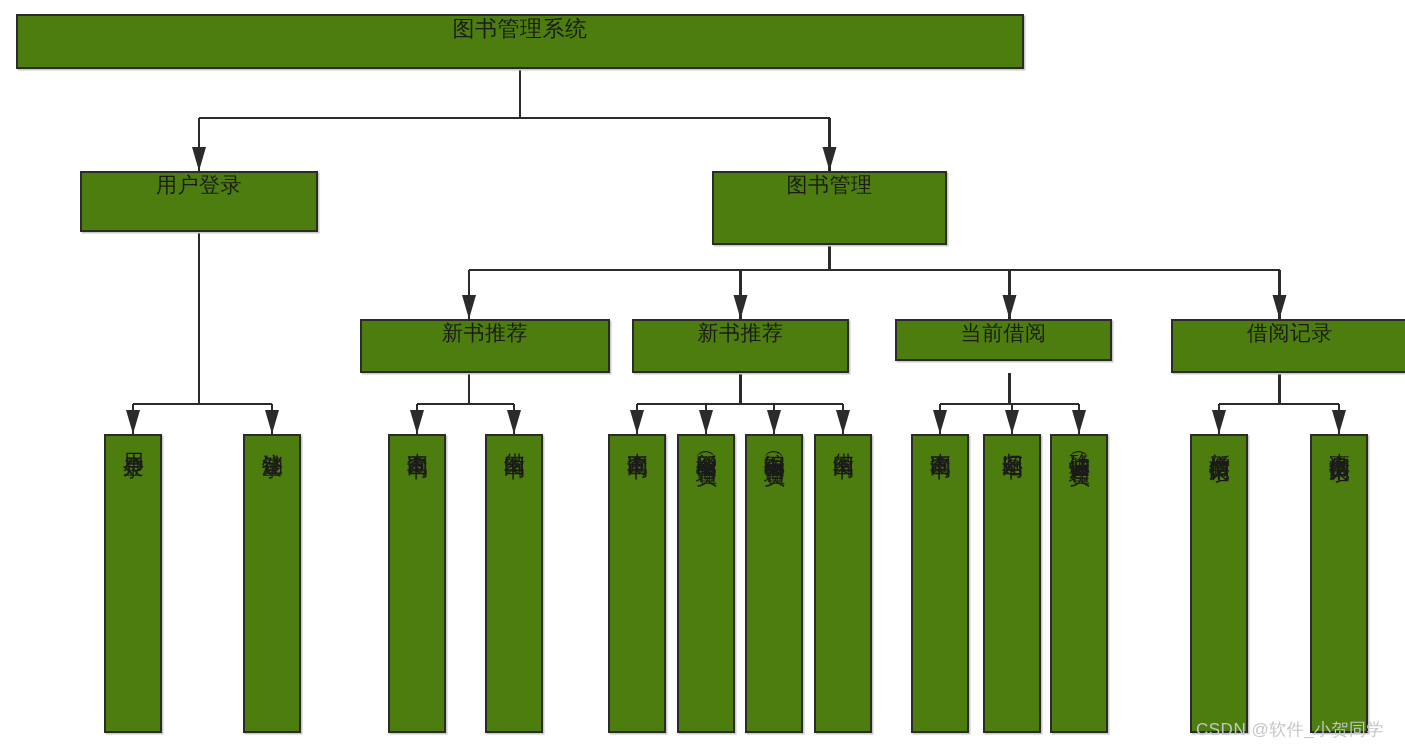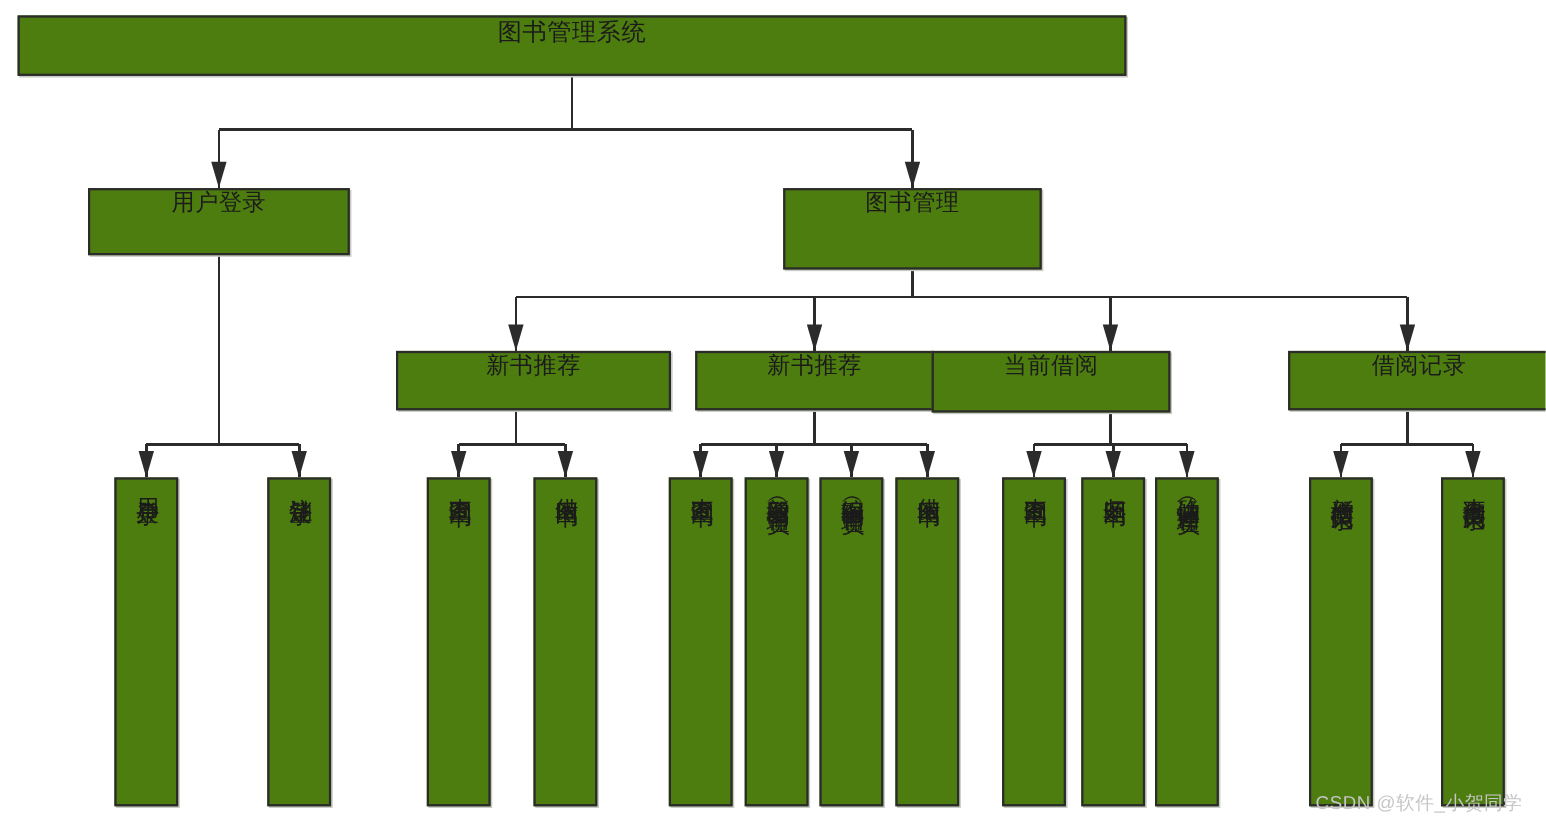--- a/index.html
+++ b/index.html
@@ -134,21 +134,21 @@
       </div>
       <div class="node horizontal" style="left: 712px; top: 171px; width: 235px; height: 74px;">
         <span class="label">图书管理</span>
       </div>
       <div class="node horizontal" style="left: 360px; top: 319px; width: 250px; height: 54px;">
         <span class="label">新书推荐</span>
       </div>
       <div class="node horizontal" style="left: 632px; top: 319px; width: 217px; height: 54px;">
         <span class="label">新书推荐</span>
       </div>
-      <div class="node horizontal" style="left: 847px; top: 319px; width: 217px; height: 56px;">
+      <div class="node horizontal" style="left: 895px; top: 319px; width: 217px; height: 42px;">
         <span class="label">当前借阅</span>
       </div>
       <div class="node horizontal" style="left: 1171px; top: 319px; width: 238px; height: 54px;">
         <span class="label">借阅记录</span>
       </div>
       <div class="node vertical" style="left: 104px; top: 434px; width: 58px; height: 299px;">
         <span class="label">用户登录</span>
       </div>
       <div class="node vertical" style="left: 243px; top: 434px; width: 58px; height: 299px;">
         <span class="label">注销登录</span>

